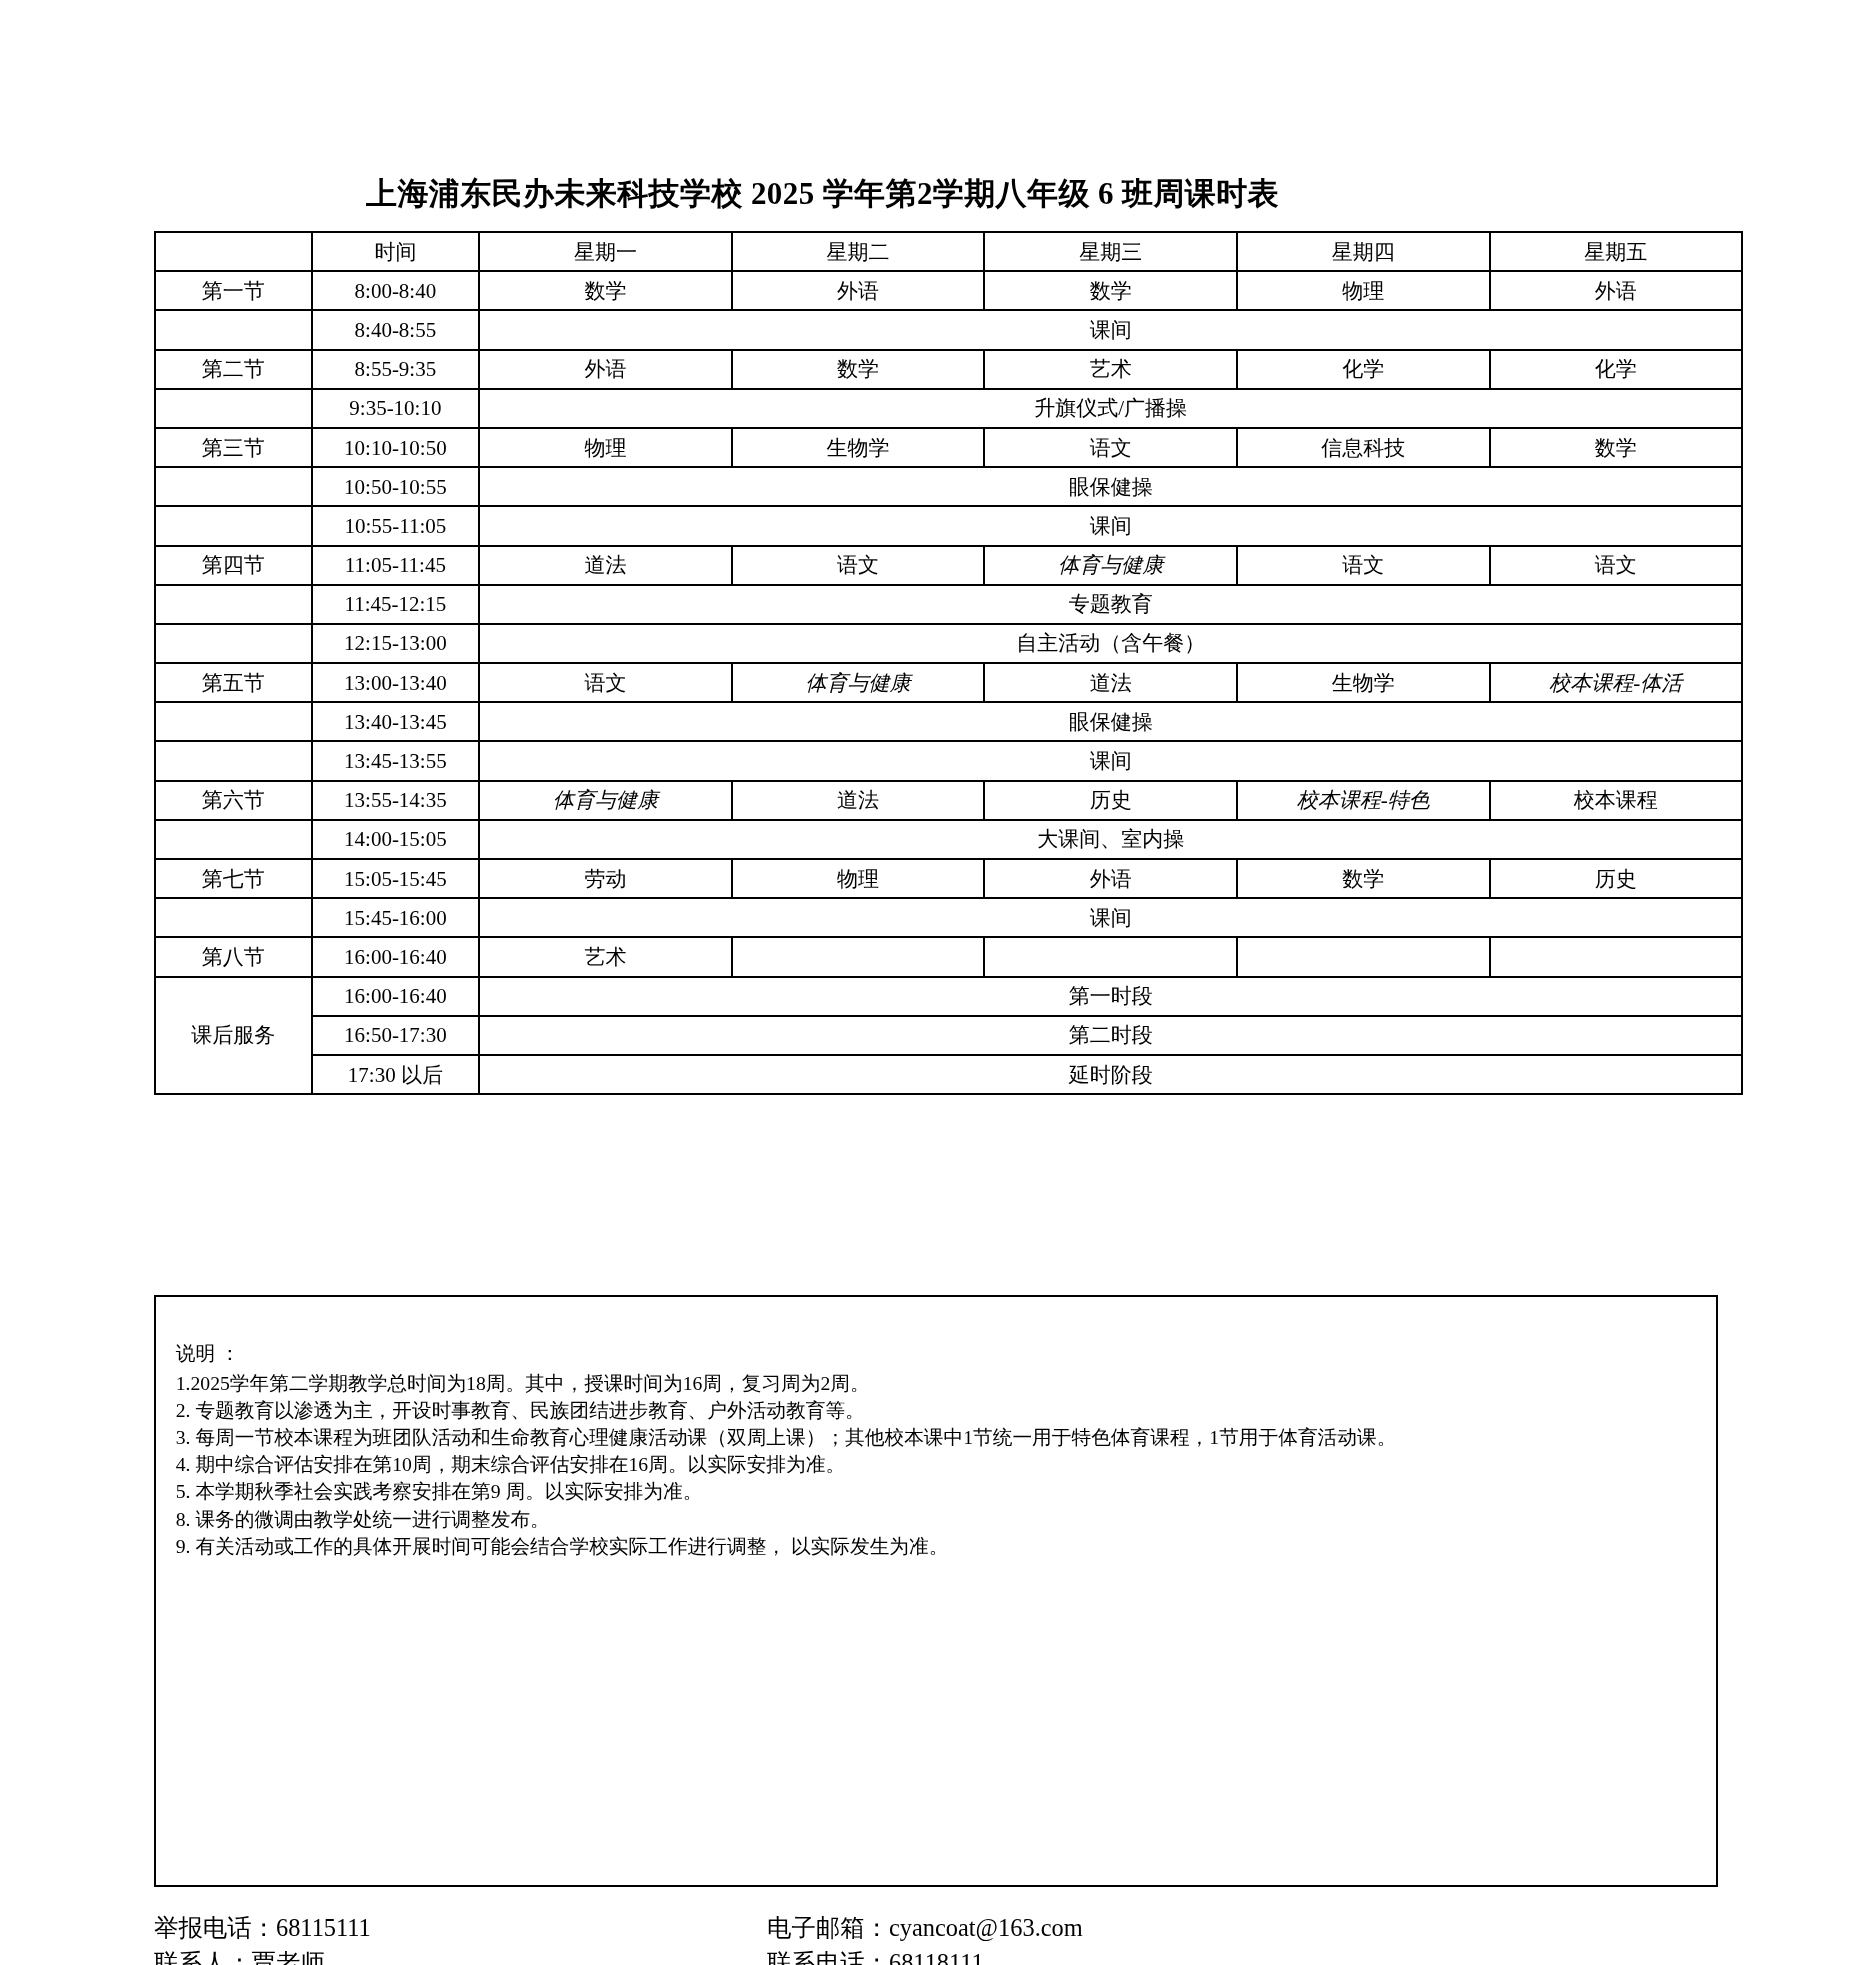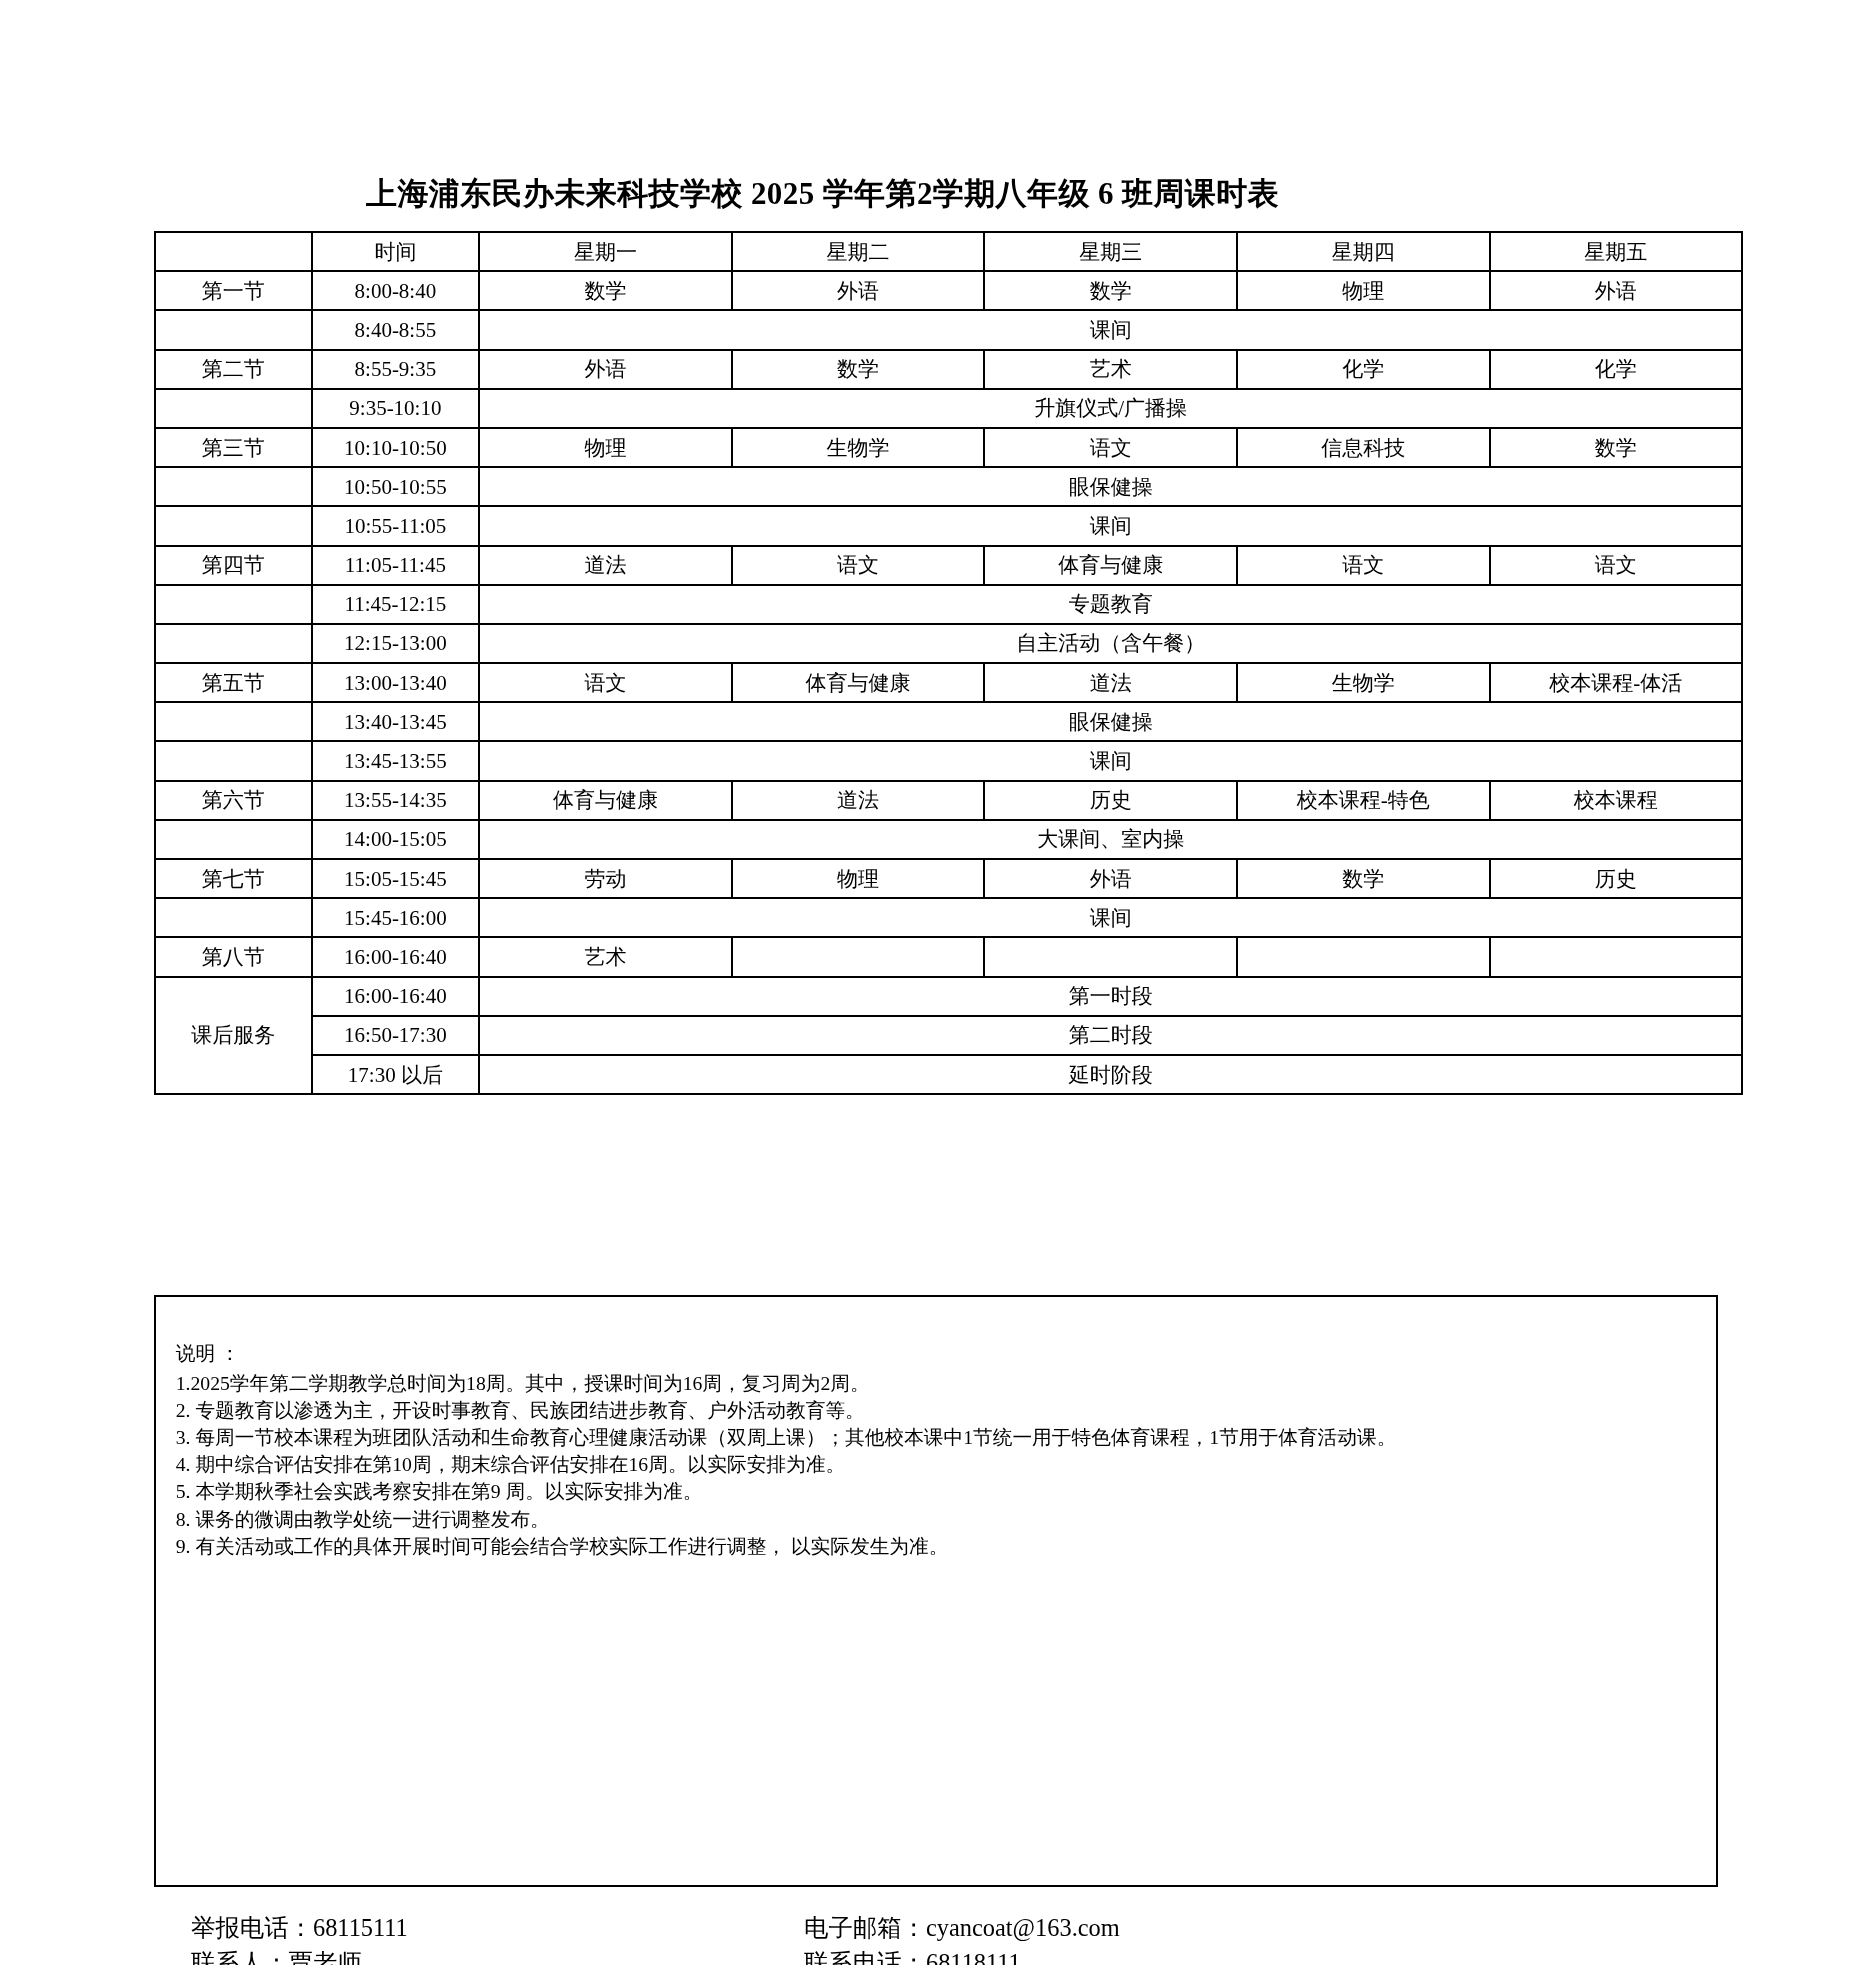--- a/index.html
+++ b/index.html
@@ -47,21 +47,21 @@
     font-size: 21px;
     height: 34px;
     padding: 1.6px 0.8px;
     line-height: 1.05;
     white-space: nowrap;
     overflow: hidden;
   }
   td.num-col  { width: 153px; }
   td.time-col { width: 164px; }
   td.day-col  { width: 249px; }
-  td.narrow   { font-size: 18px; }
+  td.narrow   { font-size: 18px; font-style: italic; }
   td.merged   { font-size: 21px; }
 
   .notes-box {
     position: absolute;
     left: 154px;
     top: 1295px;
     width: 1564px;
     height: 592px;
     border: 2px solid #000000;
     box-sizing: border-box;
@@ -84,21 +84,21 @@
     left: 154px;
     top: 1910px;
     width: 1564px;
   }
   .footer-row {
     display: flex;
     font-size: 24.4px;
     line-height: 1.45;
     white-space: nowrap;
   }
-  .fcell-left  { width: 613px; margin-left: 37px; }
+  .fcell-left  { width: 613px; }
   .fcell-right { width: 786px; }
 </style>
 </head>
 <body>
 
 <div class="page">
 
   <div class="title">上海浦东民办未来科技学校 2025 学年第2学期八年级 6 班周课时表</div>
 
   <table class="timetable">

